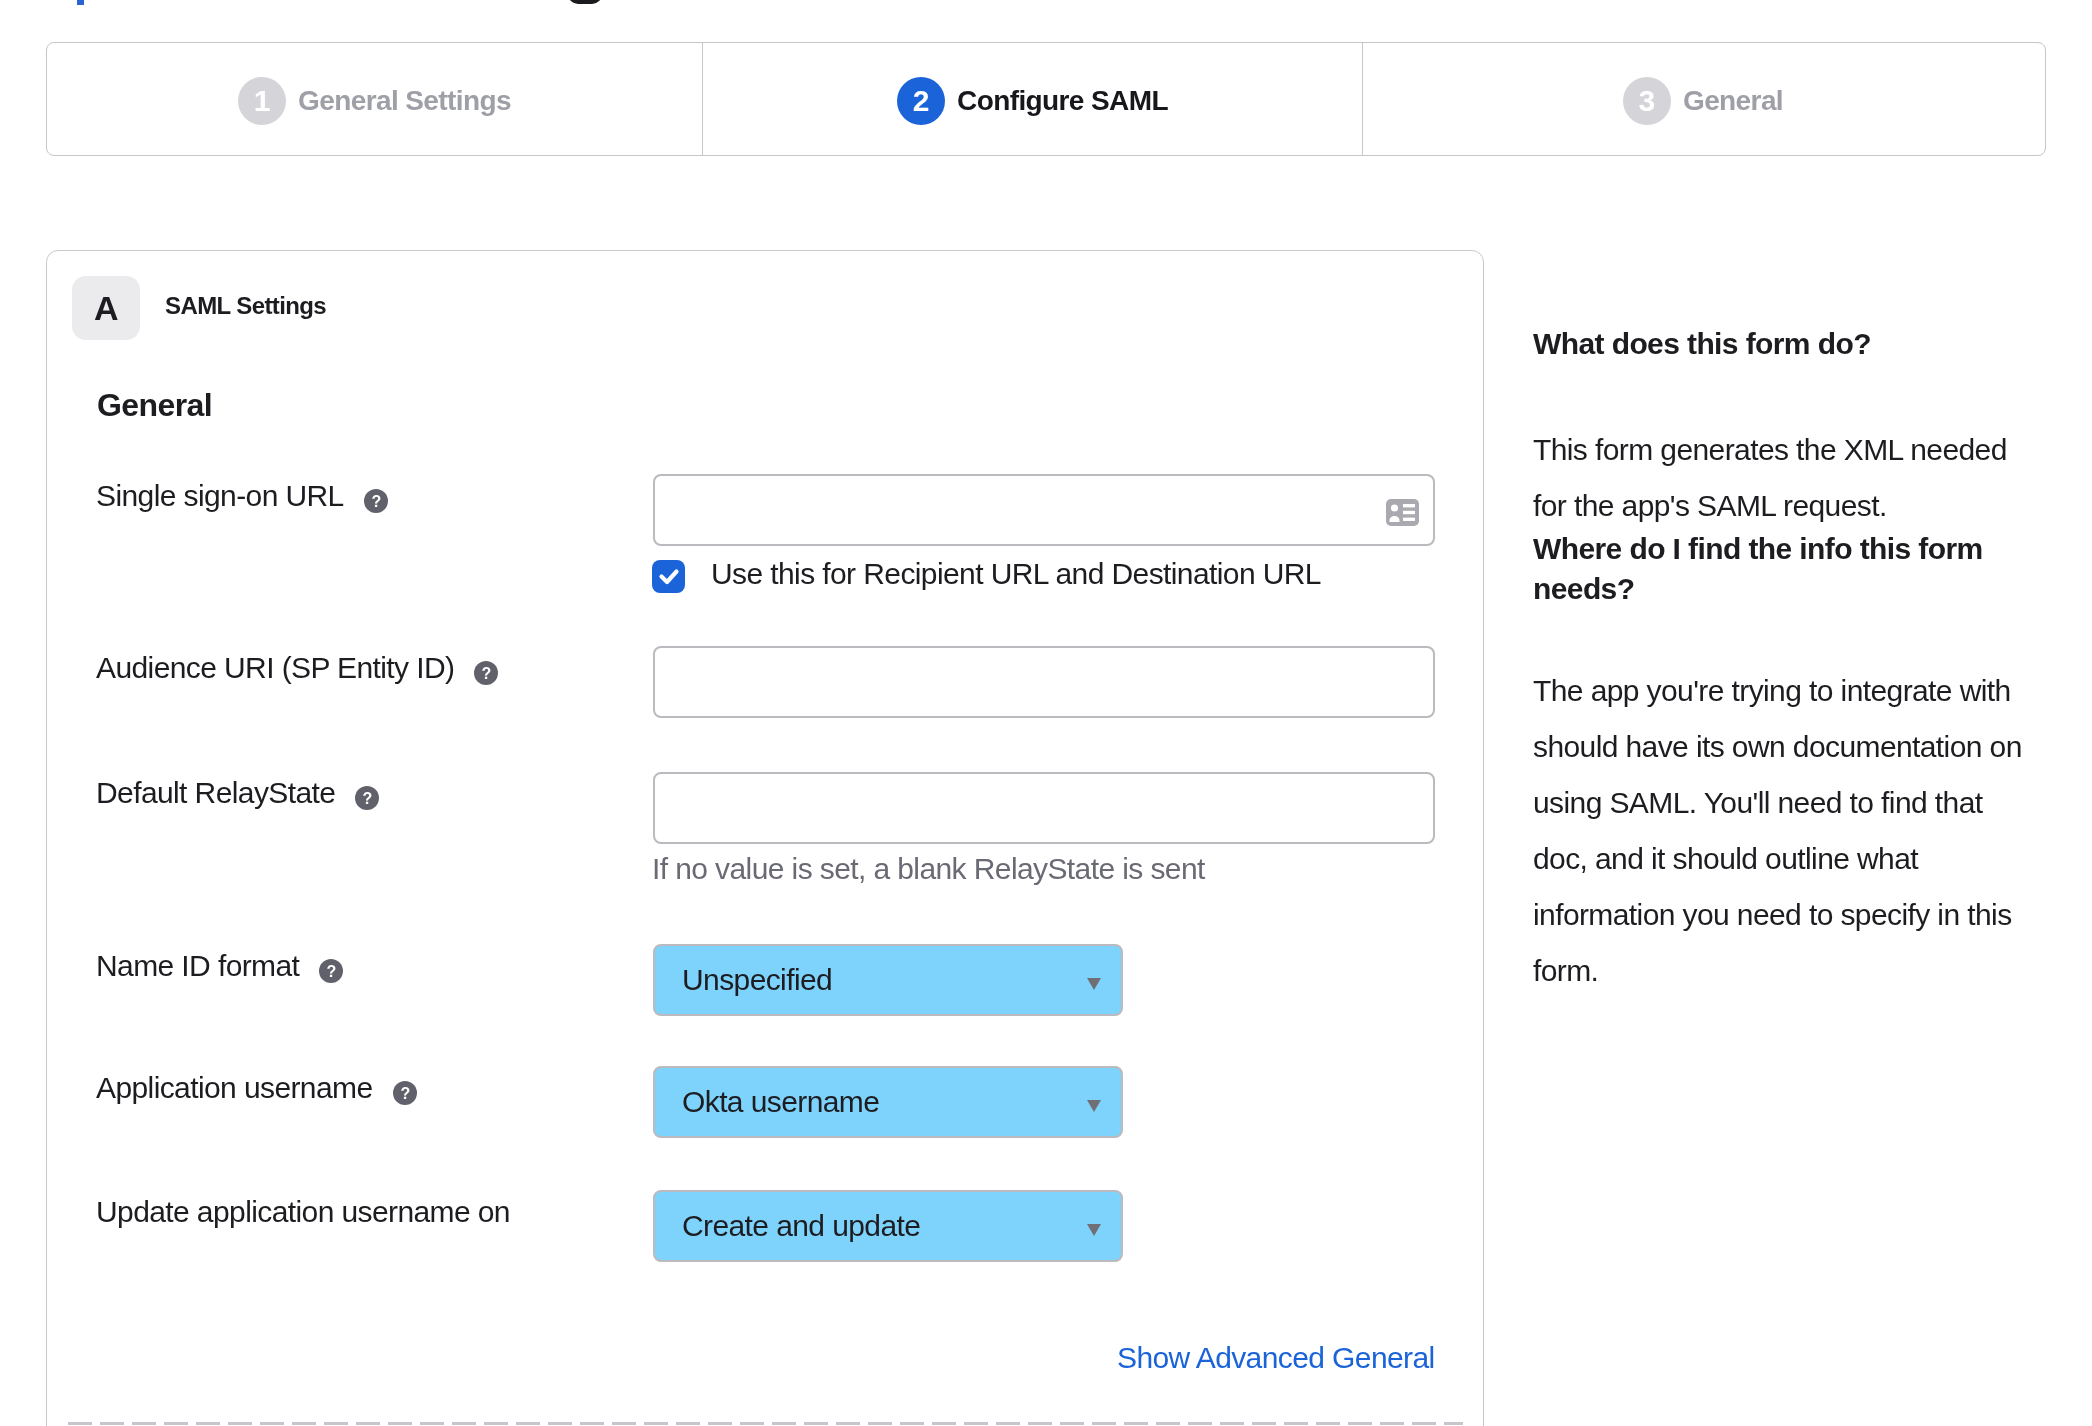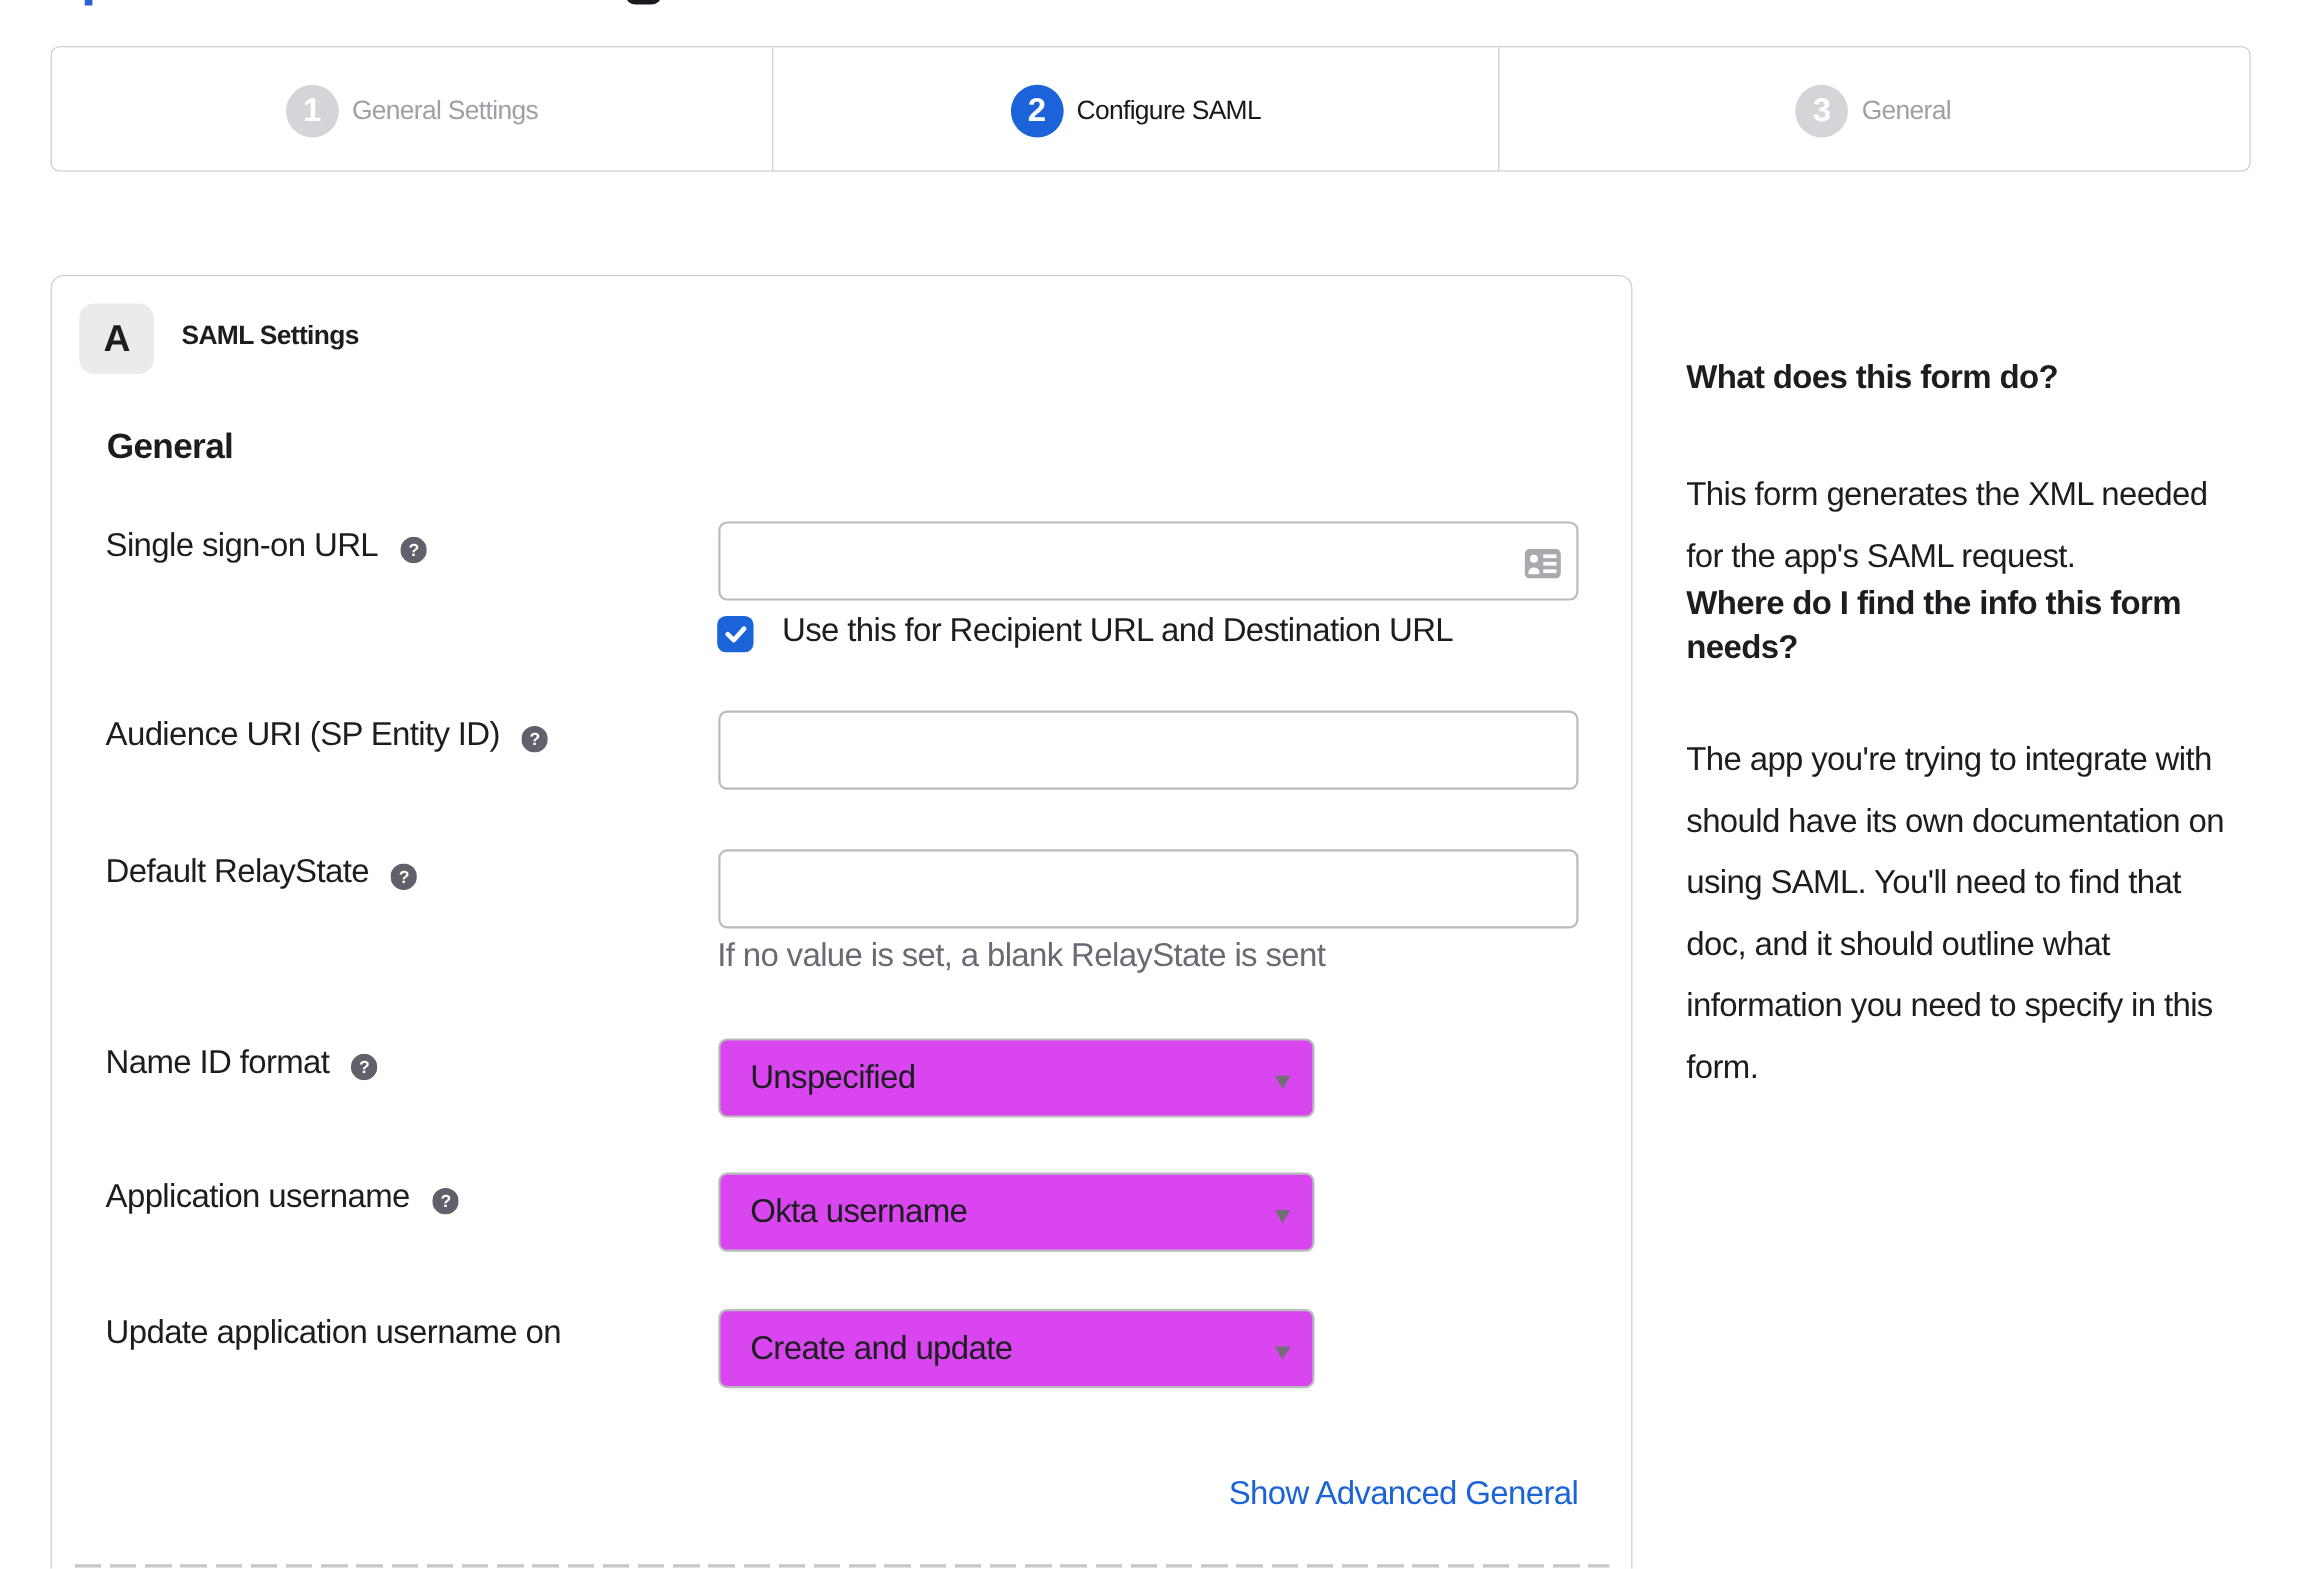--- a/index.html
+++ b/index.html
@@ -9,34 +9,34 @@
 
 
 .frag-blue { left:77px; top:-2px; width:7px; height:7px; background:#2a63d2; }
 .frag-g { left:568px; top:-12px; width:34px; height:16px; background:#1a1a1f; border-radius:0 0 10px 10px; }
 
 
 .stepper { left:46px; top:42px; width:2000px; height:114px; border:1.5px solid #c6c6ca; border-radius:8px; background:#fff; display:flex; }
 .step { display:flex; align-items:center; justify-content:center; padding-top:4px; }
 .step + .step { border-left:1.5px solid #c6c6ca; }
 .step .num { width:48px; height:48px; border-radius:50%; background:#d5d5d9; color:#fff; font-weight:bold; font-size:30px; display:flex; align-items:center; justify-content:center; margin-right:12px; letter-spacing:0; }
-.step .lbl { font-weight:normal; font-size:24px; color:#9fa0a7; }
+.step .lbl { font-weight:bold; font-size:28px; color:#9fa0a7; }
 .step.active .num { background:#1a63d8; }
 .step.active .lbl { color:#17171c; }
 
 
 .panel { left:46px; top:250px; width:1438px; height:1300px; border:1.5px solid #c9c9cd; border-radius:12px; background:#fff; }
 .badge { left:72px; top:276px; width:68px; height:64px; background:#ebebed; border-radius:14px; color:#1d1d21; font-weight:bold; font-size:34px; display:flex; align-items:center; justify-content:center; }
 .ptitle { left:165px; top:286px; font-weight:bold; font-size:24px; line-height:40px; }
 .h-general { left:97px; top:385px; font-weight:bold; font-size:32px; line-height:40px; }
 
 .flabel { left:96px; font-size:30px; line-height:40px; color:#1d1d21; white-space:nowrap; }
 .qicon { display:inline-block; width:24px; height:24px; vertical-align:middle; margin-left:20px; position:relative; top:3px; }
 .input { border:2px solid #bababf; border-radius:8px; background:#fff; left:653px; width:782px; height:72px; }
-.select { border:2px solid #bababf; border-radius:8px; background:#d946ef; left:653px; width:542px; height:72px; display:flex; align-items:center; padding-left:27px; font-size:30px; }
+.select { border:2px solid #bababf; border-radius:8px; background:#7dd3fc; left:653px; width:470px; height:72px; display:flex; align-items:center; padding-left:27px; font-size:30px; }
 .select .arr { position:absolute; right:20px; top:32px; width:0; height:0; border-left:7px solid transparent; border-right:7px solid transparent; border-top:12px solid #6f6f75; }
 .cardicon { position:absolute; right:14px; top:23px; }
 
 .checkbox { left:652px; top:560px; width:33px; height:33px; background:#1a63d8; border-radius:8px; }
 .cblabel { left:711px; top:554px; font-size:30px; line-height:40px; }
 .hint { left:652px; top:845px; font-size:30px; line-height:48px; color:#6a6a74; }
 .advlink { left:1117px; top:1334px; font-size:30px; line-height:48px; color:#1a63d8; }
 .dash { left:68px; top:1422px; width:1395px; height:3px; background:repeating-linear-gradient(90deg,#c6c6cc 0 24px,transparent 24px 32px); }
 
 

